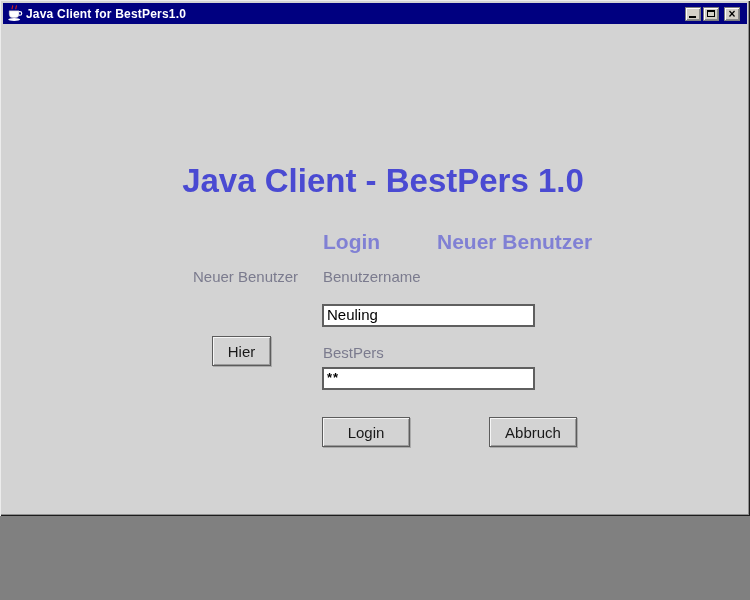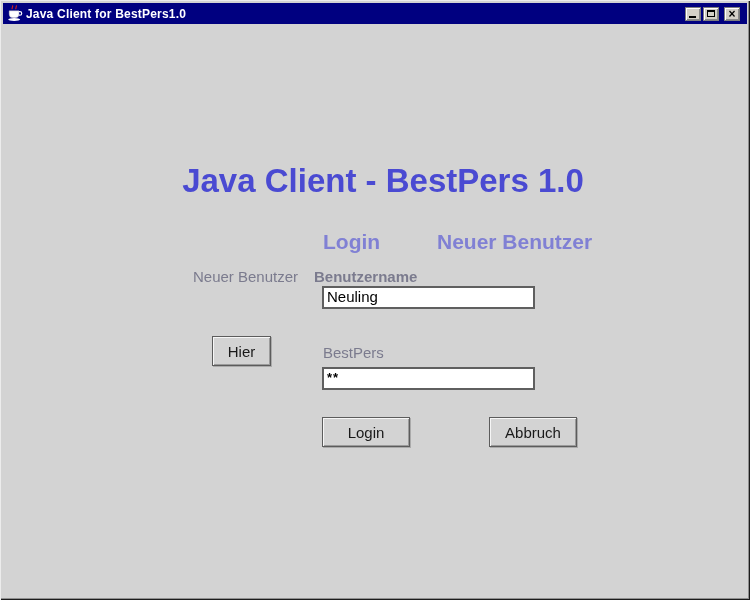--- a/index.html
+++ b/index.html
@@ -9,21 +9,21 @@
     --label:#7b7b8e;
     --background:#d3d3d3;
     --field_border:#5f5f5f;
     --button_face:#d3d3d3;
   }
   *{margin:0;padding:0;box-sizing:border-box;}
   html,body{width:750px;height:600px;overflow:hidden;}
   body{font-family:"Liberation Sans", sans-serif;background:#808080;}
 
   .window{
-    position:relative;width:750px;height:600px;background:var(--background);
+    position:relative;width:750px;height:516px;background:var(--background);
     box-shadow: inset 1px 1px 0 #ececec, inset -1px -1px 0 #1c1c1c, inset -2px -2px 0 #8f8f8f;
   }
 
   
   .titlebar{
     position:absolute;left:3px;top:3px;right:3px;height:21px;
     background:var(--titlebar);display:flex;align-items:center;padding:0 2px;
   }
   .app-icon{width:17px;height:17px;margin:0 3px 0 1px;flex:0 0 auto;}
   .title-text{
@@ -47,41 +47,41 @@
     font-size:33px;font-weight:bold;color:var(--heading);
   }
   .section-header{
     position:absolute;font-size:21px;font-weight:bold;color:var(--section_header);white-space:nowrap;
   }
   .hdr-login{left:323px;top:230px;}
   .hdr-newuser{left:437px;top:230px;}
 
   .form-label{position:absolute;font-size:15px;color:var(--label);white-space:nowrap;}
   .lbl-newuser{left:193px;top:268px;}
-  .lbl-username{left:314px;top:268px;font-weight:bold;}
+  .lbl-username{left:323px;top:268px;}
   .lbl-password{left:323px;top:344px;}
 
   .metal-btn{
     position:absolute;background:var(--button_face);
     border:1px solid #5c5c5c;
     box-shadow: inset 1px 1px 0 #f6f6f6, inset -1px -1px 0 #9b9b9b, 1px 1px 0 #aaaaaa;
     font-family:"Liberation Sans", sans-serif;font-size:15px;color:#1a1a1a;
     display:flex;align-items:center;justify-content:center;cursor:default;
   }
   .btn-hier{left:212px;top:292px;width:59px;height:30px;margin-top:44px;}
   .btn-login{left:322px;top:417px;width:88px;height:30px;}
   .btn-abbruch{left:449px;top:417px;width:88px;height:30px;margin-left:40px;}
 
   .text-field{
     position:absolute;width:213px;height:23px;background:#ffffff;
     border:2px solid var(--field_border);
     font-family:"Liberation Sans", sans-serif;font-size:15px;color:#000;
     padding:0 2px 2px 3px;outline:none;
   }
-  .fld-username{left:322px;top:286px;}
+  .fld-username{left:322px;top:304px;}
   .fld-password{left:322px;top:367px;font-size:13px;font-weight:bold;letter-spacing:1px;padding-top:0;}
 </style>
 </head>
 <body>
 
 <div class="window">
 
   <div class="titlebar">
     <svg class="app-icon" viewBox="0 0 16 16" aria-hidden="true">
       <path d="M6 0.5c1.2 1.2-1.2 2 0 3.4" stroke="#cc2020" stroke-width="1.1" fill="none"></path>

